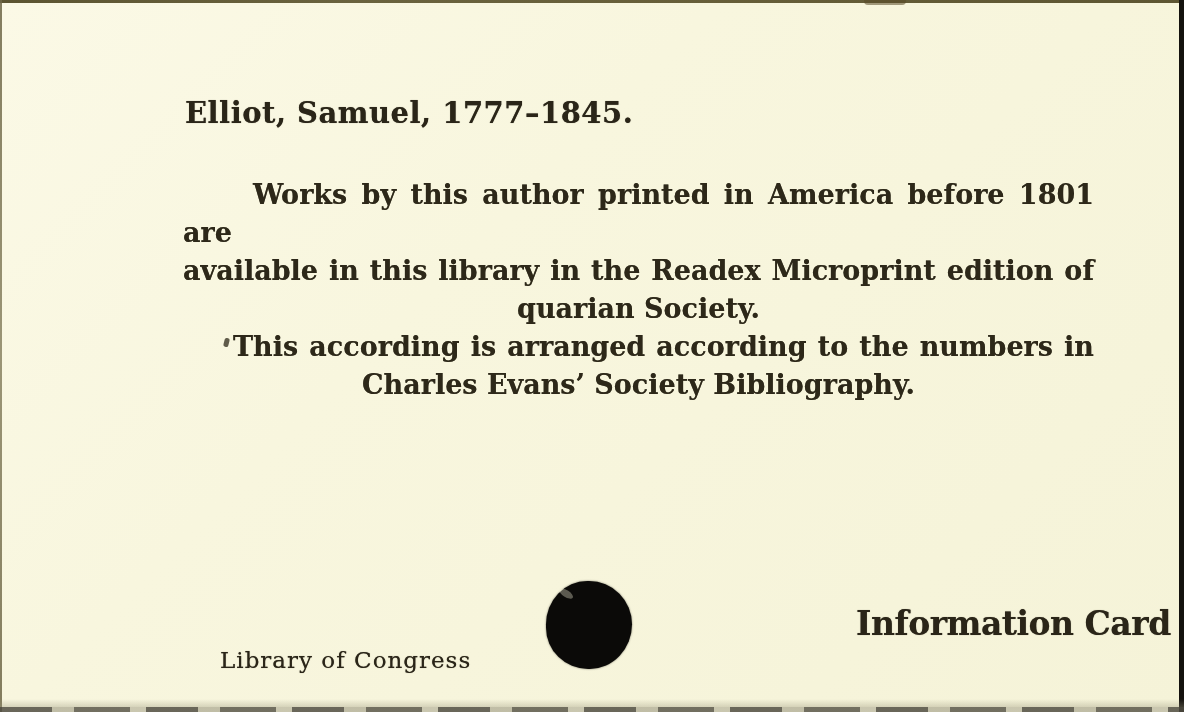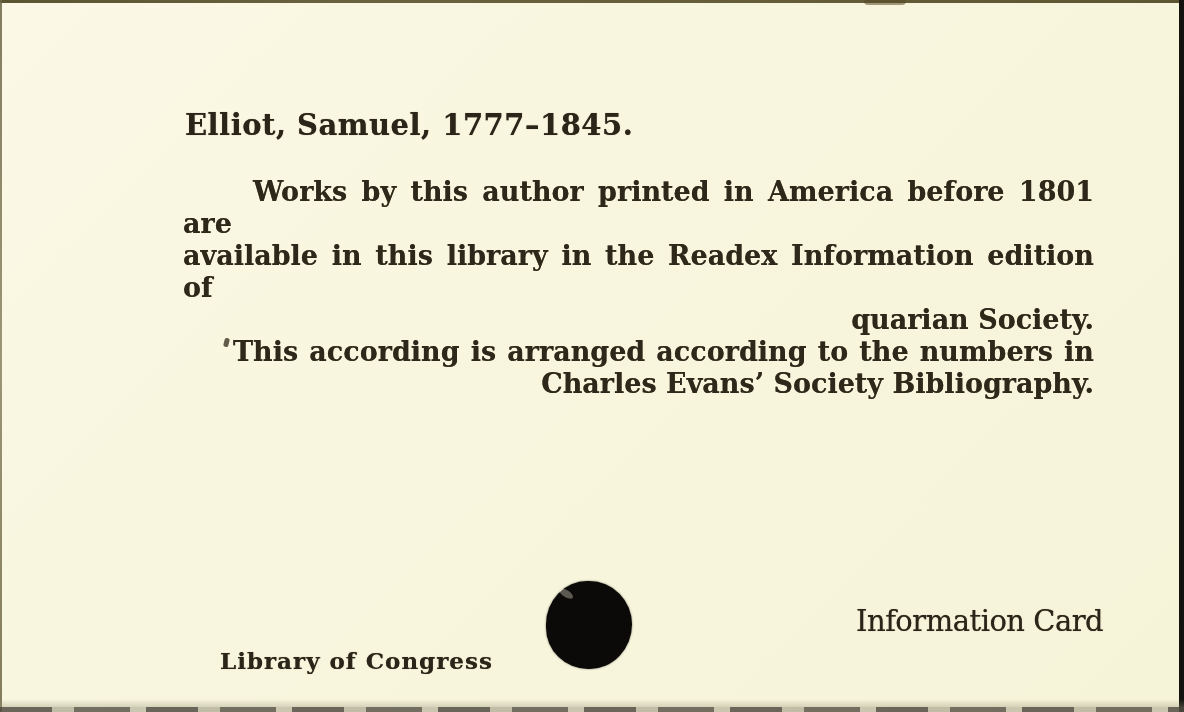--- a/index.html
+++ b/index.html
@@ -49,58 +49,58 @@
     position: absolute; left: 864px; top: 0; width: 42px; height: 5px;
     background: #5a4a28; border-radius: 0 0 4px 4px; opacity: 0.55;
   }
   .speckle {
     position: absolute; left: 224px; top: 338px; width: 5px; height: 9px;
     background: #3a3424; border-radius: 2px; transform: rotate(14deg); opacity: 0.8;
   }
 
   
   .heading {
-    position: absolute; left: 185px; top: 108px;
+    position: absolute; left: 185px; top: 96px;
     font-size: 29px; font-weight: 700; letter-spacing: 0.5px;
     white-space: nowrap;
     text-shadow: 0 0 0.7px rgba(42,37,24,0.75);
   }
   .body-block {
     position: absolute; left: 183px; top: 176px; width: 911px;
-    font-size: 27px; font-weight: 700; line-height: 32px;
+    font-size: 27px; font-weight: 700; line-height: 38px;
     color: #2d2819;
     text-shadow: 0 0 0.6px rgba(45,40,25,0.65);
   }
-  .body-line { text-align: right; }
+  .body-line { text-align: center; }
   .body-line.justify { text-align: justify; text-align-last: justify; }
   .body-line.indent-lg { text-indent: 70px; }
   .body-line.indent-sm { text-indent: 50px; }
 
   
   .loc-label {
     position: absolute; left: 220px; top: 647px;
-    font-size: 23px; font-weight: 700; letter-spacing: 1px;
+    font-size: 23px; font-weight: 400; letter-spacing: 1px;
     white-space: nowrap;
     text-shadow: 0 0 0.7px rgba(42,37,24,0.7);
   }
   .hole-punch {
     position: absolute; left: 546px; top: 581px;
     width: 86px; height: 88px;
     background: #0b0a08;
     border-radius: 49% 51% 50% 50% / 50% 50% 52% 48%;
     box-shadow: 0 0 2px rgba(20,18,12,0.6);
   }
   .hole-punch::before {
     content: ""; position: absolute; left: 12px; top: 9px;
     width: 16px; height: 7px; background: #f4f2d8;
     border-radius: 50%; transform: rotate(32deg); opacity: 0.35;
   }
   .info-card-label {
     position: absolute; left: 856px; top: 604px;
-    font-size: 29px; font-weight: 400; letter-spacing: -0.5px;
+    font-size: 33px; font-weight: 700; letter-spacing: -0.5px;
     white-space: nowrap;
     text-shadow: 0 0 0.7px rgba(42,37,24,0.75);
   }
 </style>
 </head>
 <body>
 
 <div id="stage">
 
   <div class="edge-top"></div>
@@ -108,21 +108,21 @@
   <div class="edge-right"></div>
   <div class="edge-bottom-shade"></div>
   <div class="edge-bottom-dashes"></div>
   <div class="smudge-top"></div>
   <div class="speckle"></div>
 
   <div class="heading">Elliot, Samuel, 1777–1845.</div>
 
   <div class="body-block">
     <div class="body-line justify indent-lg">Works by this author printed in America before 1801 are</div>
-    <div class="body-line justify">available in this library in the Readex Information edition of</div>
+    <div class="body-line justify">available in this library in the Readex Microprint edition of</div>
     <div class="body-line">quarian Society.</div>
     <div class="body-line justify indent-sm">This according is arranged according to the numbers in</div>
     <div class="body-line">Charles Evans’ Society Bibliography.</div>
   </div>
 
   <div class="loc-label">Library of Congress</div>
 
   <div class="hole-punch"></div>
 
   <div class="info-card-label">Information Card</div>

